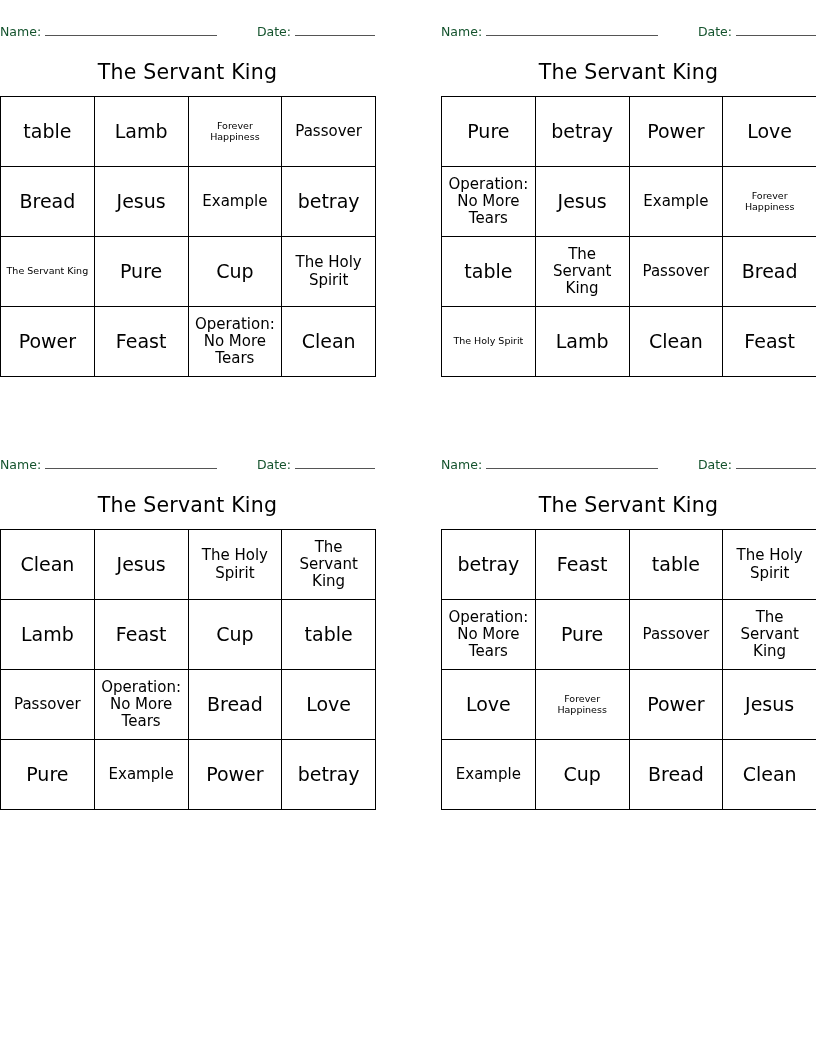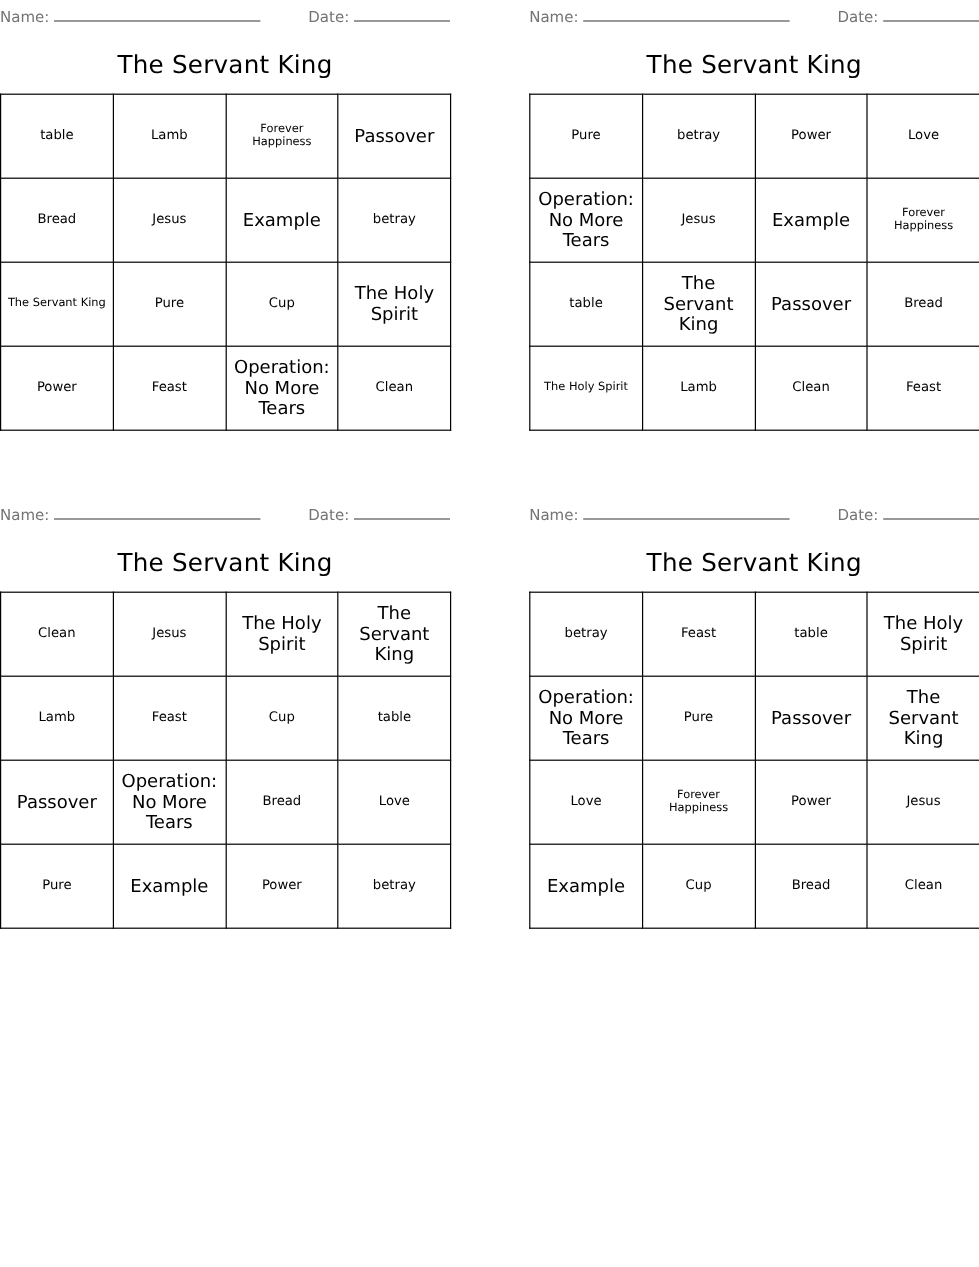--- a/index.html
+++ b/index.html
@@ -44,22 +44,22 @@
   .card.right .card-inner {
     margin-left: 33px;
     margin-right: 0;
   }
   .meta {
     display: flex;
     justify-content: space-between;
     align-items: center;
     font-size: 12.5px;
     font-family: "DejaVu Sans", sans-serif;
-    color: #737373;
-    padding-top: 6px;
+    color: #14532d;
+    padding-top: 24px;
     white-space: nowrap;
   }
   .meta .name-field,
   .meta .date-field {
     display: flex;
     align-items: baseline;
   }
   .meta .label {
     font-size: 12.5px;
   }
@@ -93,21 +93,21 @@
     width: 93.75px;
     height: 70px;
     text-align: center;
     vertical-align: middle;
     padding: 2px 3px;
     box-sizing: border-box;
     line-height: 1.15;
     word-wrap: break-word;
     overflow-wrap: break-word;
   }
-  td.s-lg { font-size: 11px; }
+  td.s-lg { font-size: 19px; }
   td.s-md { font-size: 15px; }
   td.s-sm { font-size: 9.5px; }
   .spacer-row { height: 56px; width: 100%; }
 </style>
 </head>
 <body>
 
 <div class="page">
   <div class="grid-wrap">
 

